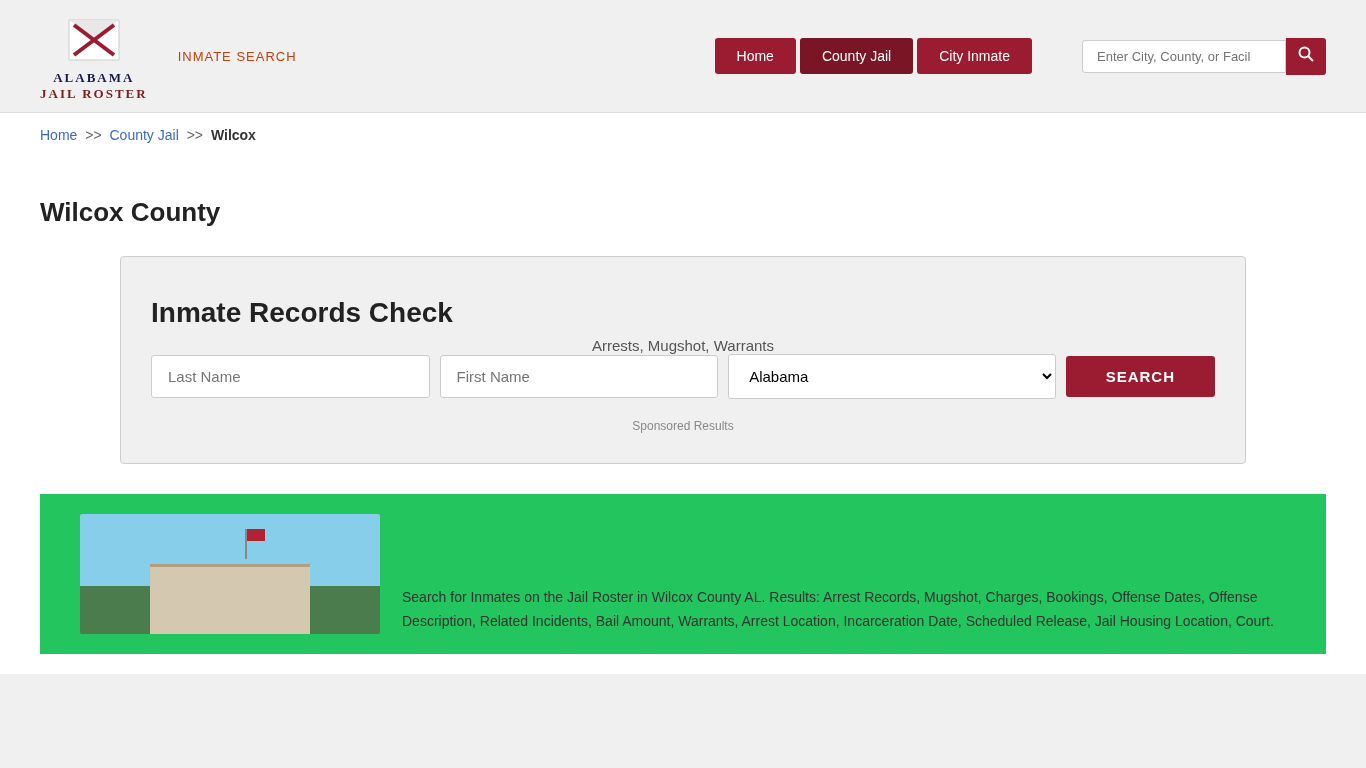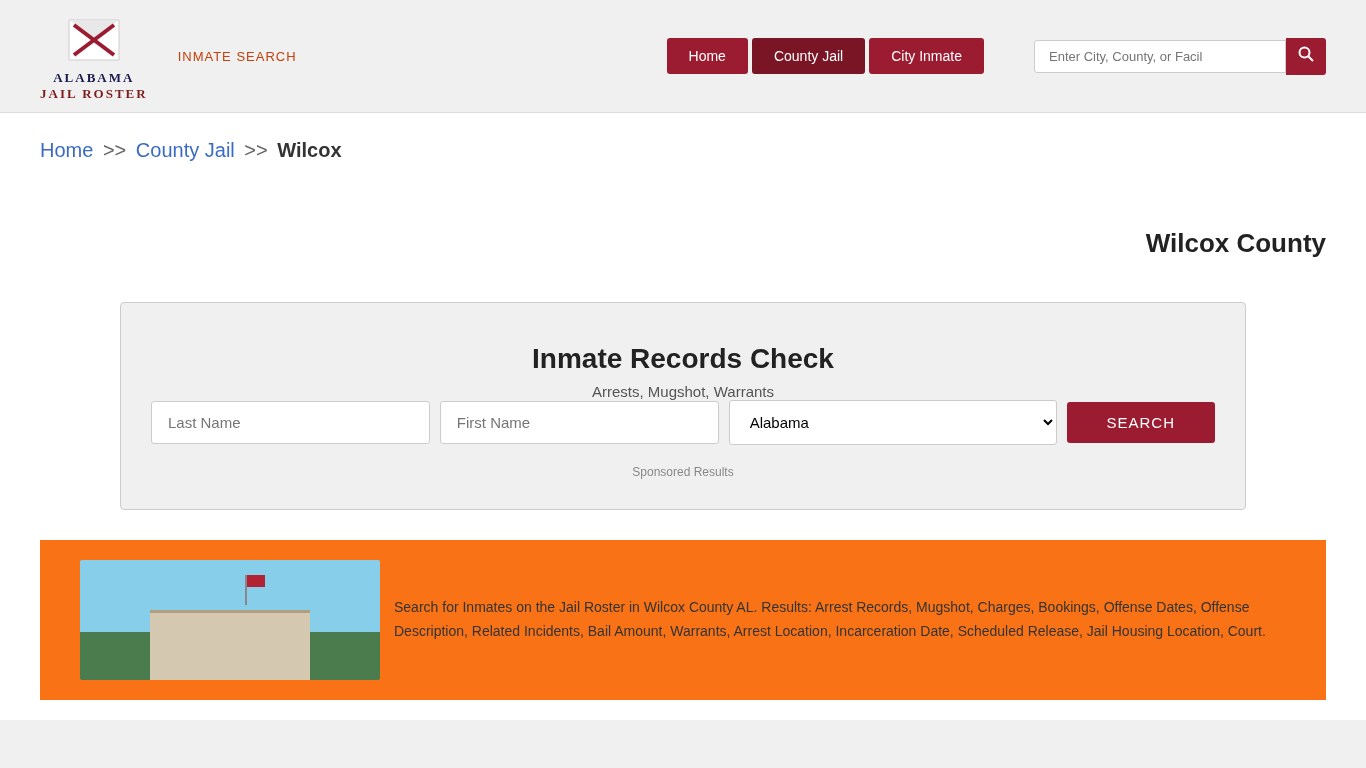--- a/index.html
+++ b/index.html
@@ -66,75 +66,75 @@
     }
     .search-area {
       display: flex;
       align-items: center;
       margin-left: 20px;
     }
     .header-search-input {
       padding: 8px 14px;
       border: 1px solid #ccc;
       font-size: 13px;
-      width: 252px;
+      width: 204px;
       border-radius: 3px 0 0 3px;
       font-family: Arial, sans-serif;
       background: white;
     }
     .header-search-btn {
       background: #9b1b30;
       color: white;
       border: none;
       padding: 8px 12px;
       cursor: pointer;
       border-radius: 0 3px 3px 0;
       font-size: 16px;
       height: 37px;
     }
 
     
     .breadcrumb {
       background: white;
-      padding: 26px 40px;
-      font-family: Arial, sans-serif;
-      font-size: 20px;
+      padding: 14px 40px;
+      font-family: Arial, sans-serif;
+      font-size: 14px;
     }
     .breadcrumb a {
       color: #3a6bc4;
       text-decoration: none;
     }
     .breadcrumb .sep { color: #666; margin: 0 4px; }
     .breadcrumb .current { font-weight: bold; color: #333; }
 
     
     .main-content {
       background: white;
       max-width: 1366px;
       padding: 20px 40px;
     }
     .page-title {
-      text-align: right;
+      text-align: left;
       font-size: 26px;
       font-weight: bold;
       color: #222;
-      margin: 20px 0 43px;
+      margin: 20px 0 28px;
       font-family: Arial, sans-serif;
     }
 
     
     .records-check-box {
       background: #f0f0f0;
       border: 1px solid #ccc;
       border-radius: 4px;
       padding: 40px 30px 30px;
       margin: 0 80px 30px;
     }
     .records-title {
-      text-align: center;
+      text-align: left;
       font-size: 28px;
       font-weight: bold;
       color: #222;
       margin-bottom: 8px;
       font-family: Arial, sans-serif;
     }
     .records-subtitle {
       text-align: center;
       font-size: 15px;
       color: #555;
@@ -163,41 +163,41 @@
       border-radius: 3px;
       font-family: Arial, sans-serif;
       background: white;
     }
     .search-form .search-btn {
       background: #9b1b30;
       color: white;
       border: none;
       padding: 12px 40px;
       font-size: 15px;
-      font-weight: normal;
+      font-weight: bold;
       letter-spacing: 1px;
       cursor: pointer;
       border-radius: 3px;
       font-family: Arial, sans-serif;
     }
     .sponsored-text {
       font-family: Arial, sans-serif;
       font-size: 12px;
       color: #888;
       margin-top: 10px;
       text-align: center;
     }
 
     
     .bottom-section {
       display: flex;
-      gap: 14px;
+      gap: 22px;
       padding: 20px 40px;
-      background: #f97316;
-      align-items: center;
+      background: #22c55e;
+      align-items: flex-end;
     }
     .jail-image {
       width: 300px;
       height: 120px;
       flex-shrink: 0;
       background: linear-gradient(180deg, #87CEEB 0%, #87CEEB 60%, #4a7c4e 60%, #4a7c4e 100%);
       border-radius: 2px;
       position: relative;
       overflow: hidden;
     }

